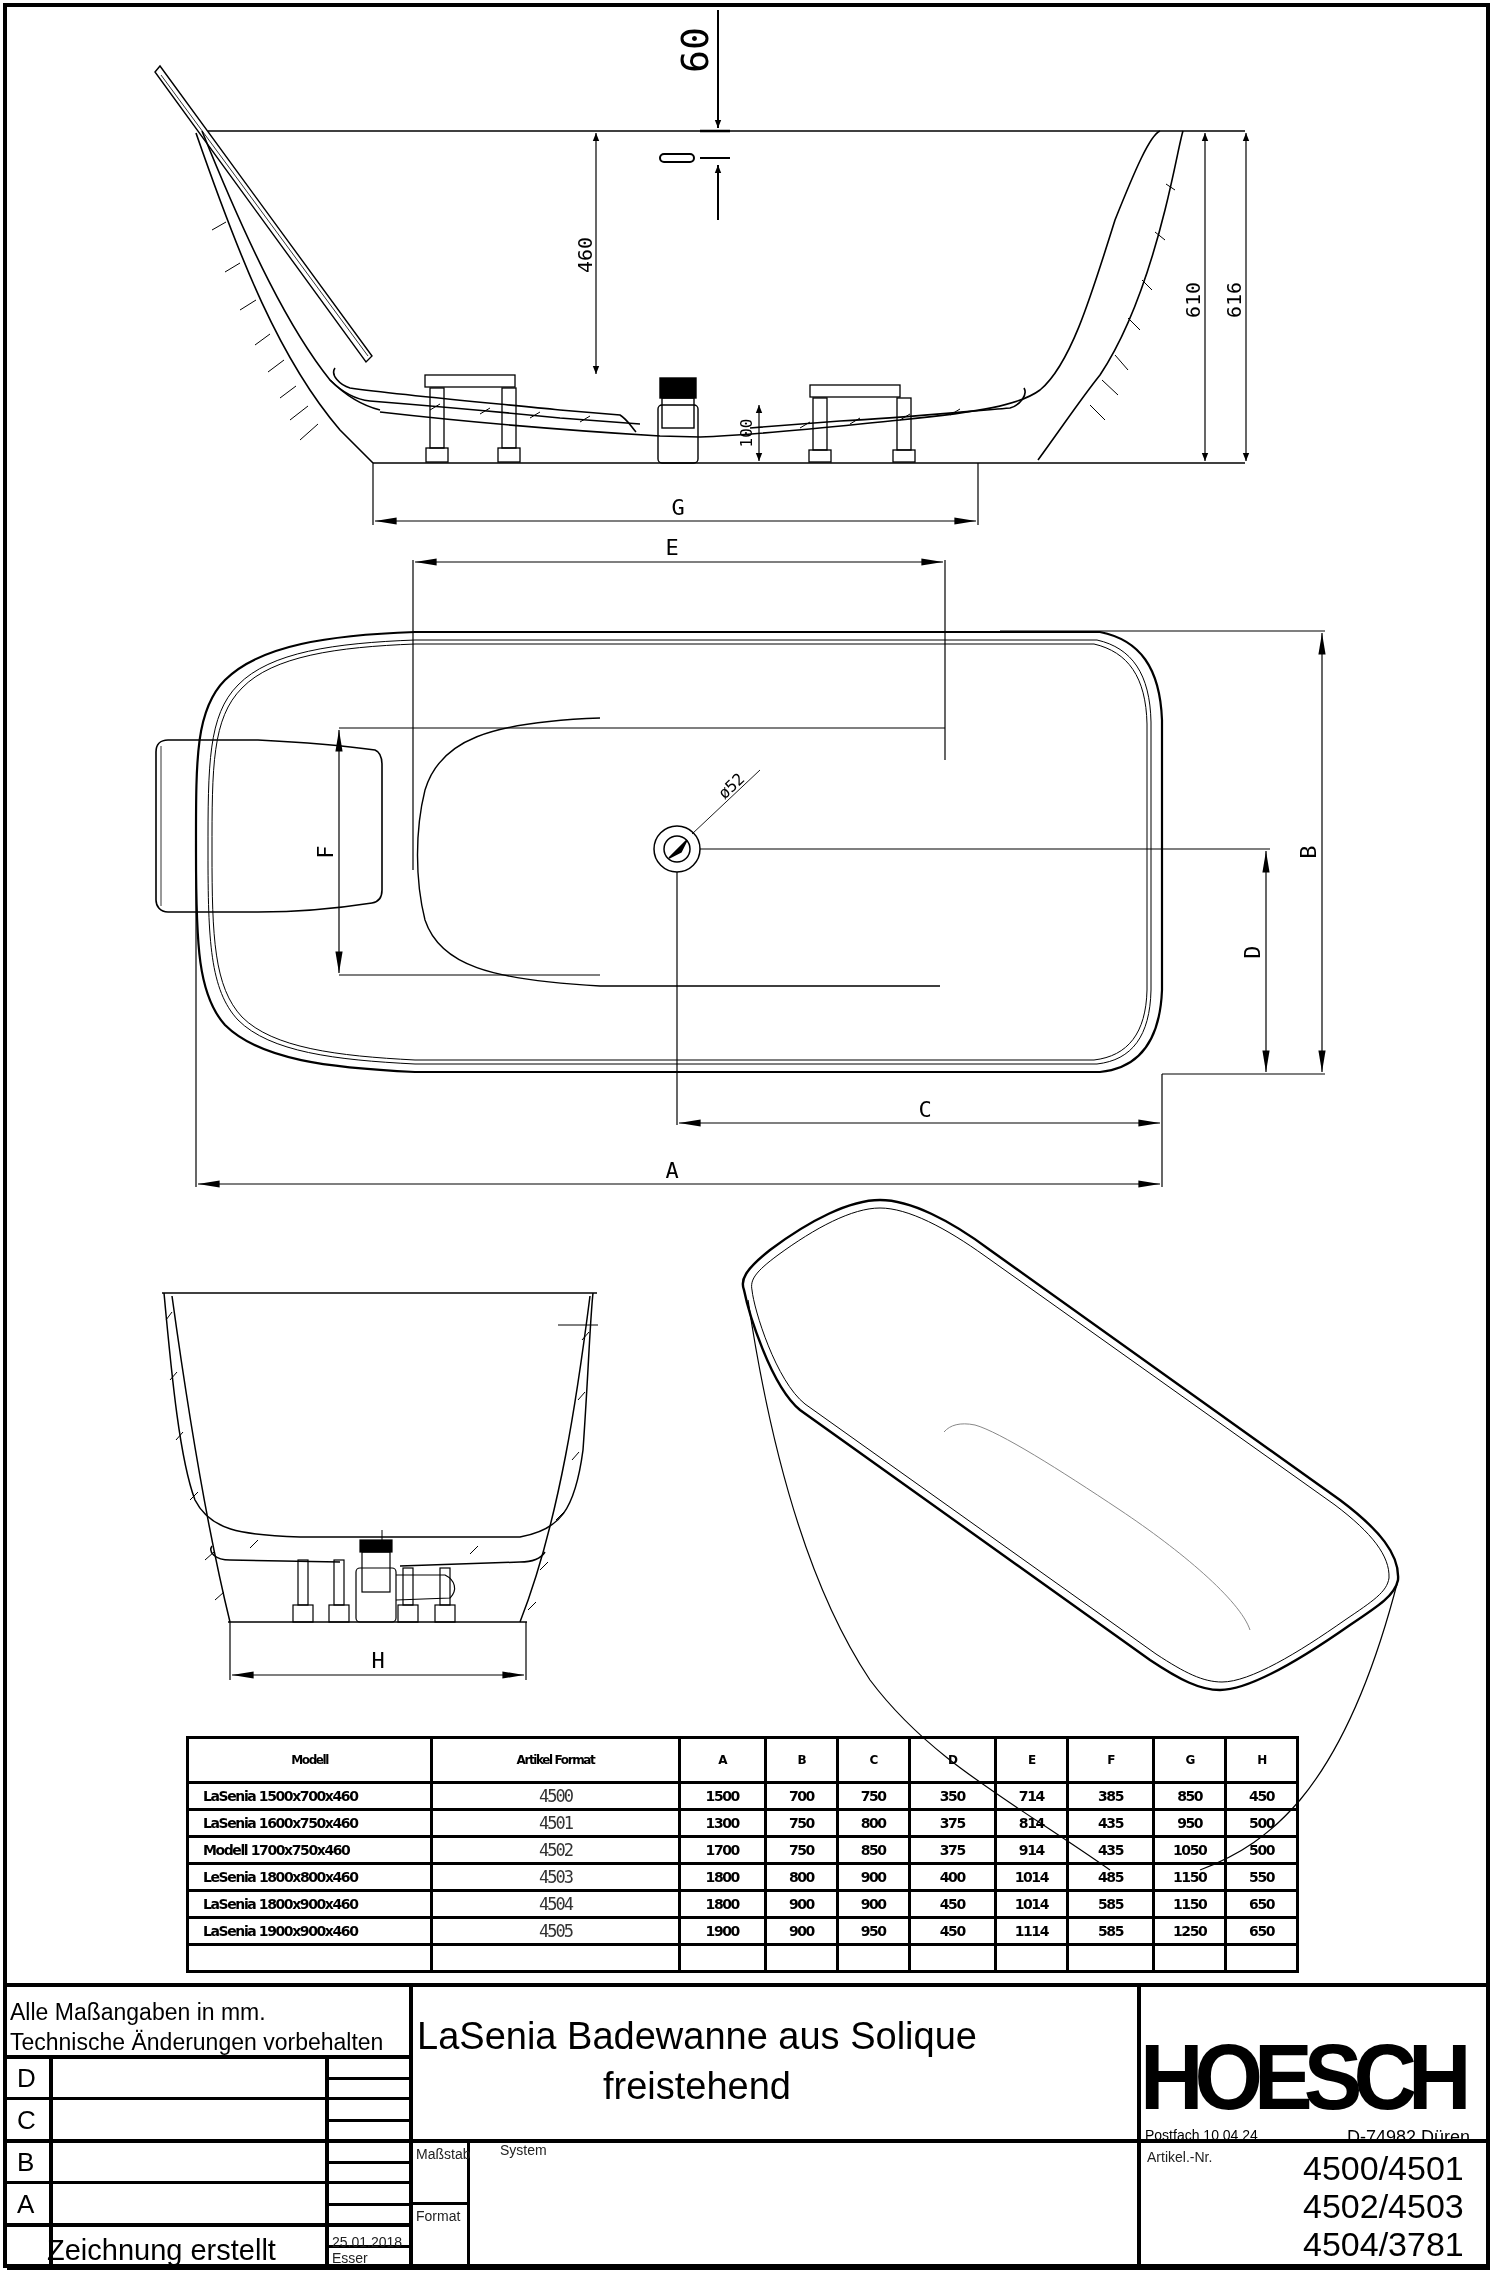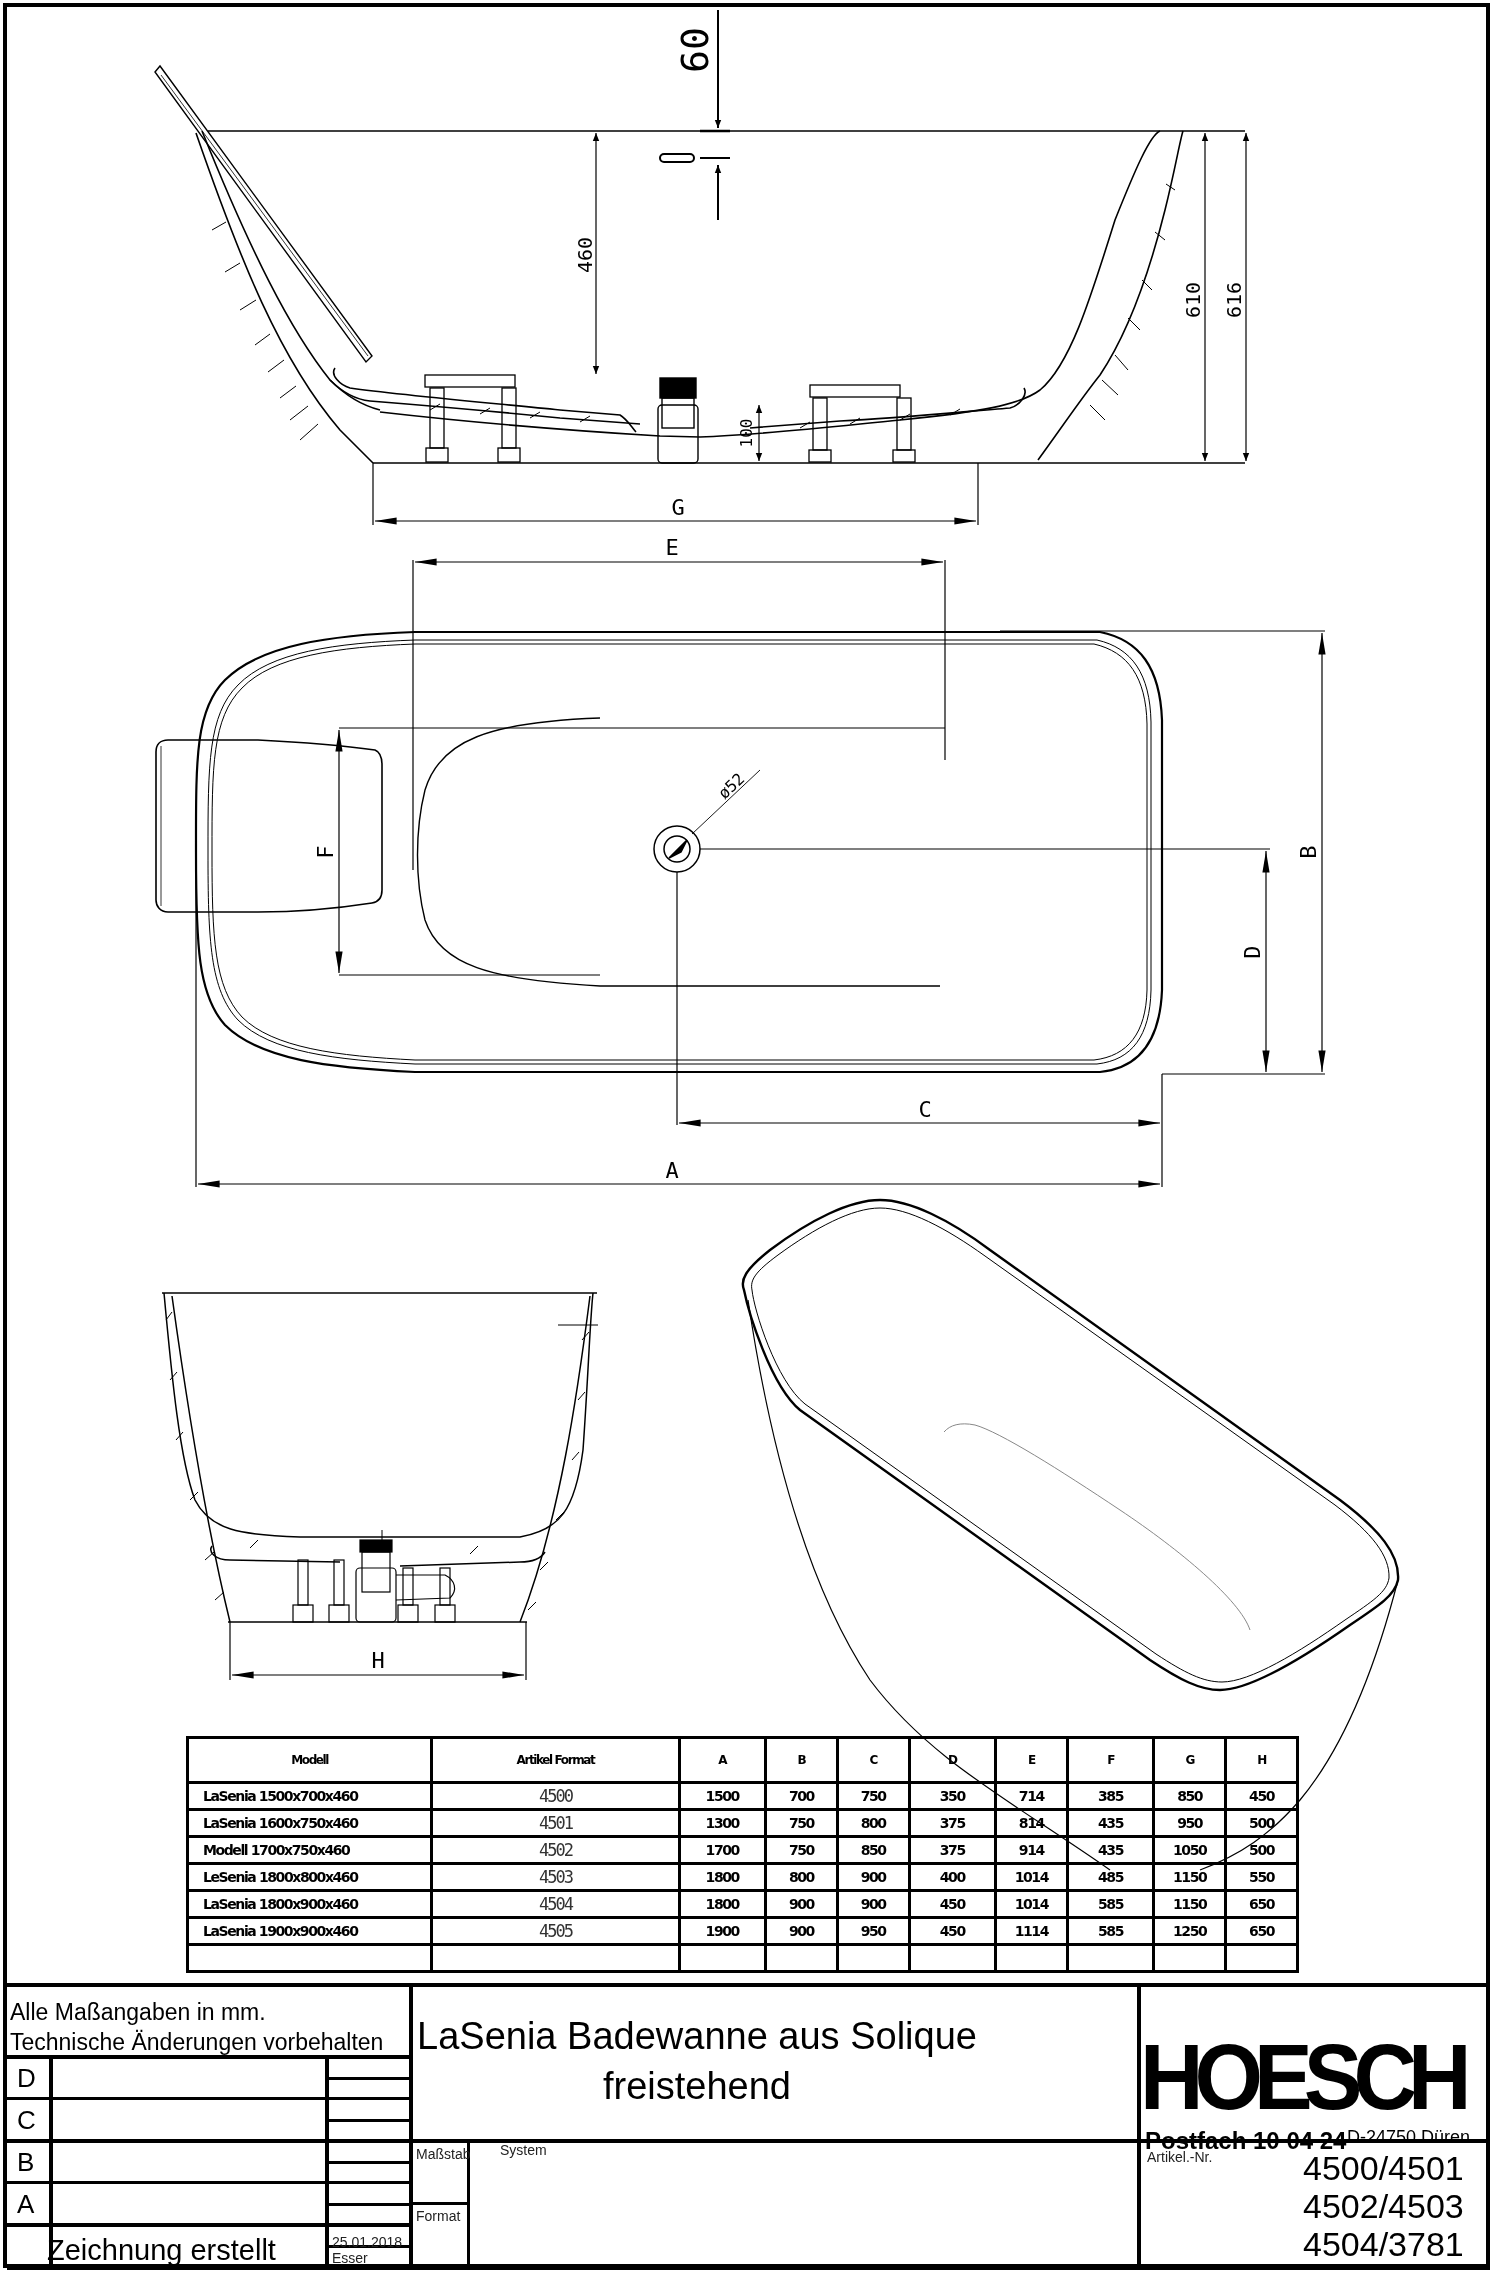--- a/index.html
+++ b/index.html
@@ -19,21 +19,21 @@
   .tb { position:absolute; left:7px; top:1983px; width:1483px; height:285px; border-top:4px solid #000; box-sizing:border-box; }
   .tb-line { position:absolute; background:#000; }
   .tb-text { position:absolute; white-space:nowrap; }
   .note1 { left:3px; top:12px; font-size:23px; }
   .note2 { left:3px; top:42px; font-size:23px; }
   .rev { font-size:26px; left:10px; }
   .title1 { left:290px; top:28px; width:800px; text-align:center; font-size:38px; }
   .title2 { left:290px; top:78px; width:800px; text-align:center; font-size:38px; }
   .small { font-size:14px; color:#222; }
   .logo { left:1133px; top:40px; font-size:88px; font-weight:bold; letter-spacing:-9px; font-family:"Liberation Sans", sans-serif; transform:scaleY(1.05); }
-  .addr { left:1138px; top:140px; font-size:24px;font-weight:bold; }
+  .addr { left:1138px; top:140px; font-size:14px; }
   .addr2 { left:1340px; top:140px; font-size:18px; }
   .artnr { font-size:34px; left:1296px; }
   .created { left:40px; top:247px; font-size:29px; }
   .date { left:325px; top:247px; font-size:14px; color:#222; }
   .by { left:325px; top:263px; font-size:14px; color:#222; }
 </style>
 </head>
 <body>
 
 <div class="sheet"></div>
@@ -380,19 +380,19 @@
   <div class="tb-text small" style="left:409px; top:159px;">Maßstab</div>
   <div class="tb-text small" style="left:409px; top:221px;">Format</div>
   <div class="tb-text small" style="left:493px; top:155px;">System</div>
 
   <div class="tb-text created">Zeichnung erstellt</div>
   <div class="tb-text date">25.01.2018</div>
   <div class="tb-text by">Esser</div>
 
   <div class="tb-text logo">HOESCH</div>
   <div class="tb-text addr">Postfach 10 04 24</div>
-  <div class="tb-text addr2">D-24750 Düren</div>
+  <div class="tb-text addr2">D-74982 Düren</div>
 
   <div class="tb-text small" style="left:1140px; top:162px;">Artikel.-Nr.</div>
   <div class="tb-text artnr" style="top:162px;">4500/4501</div>
   <div class="tb-text artnr" style="top:200px;">4502/4503</div>
   <div class="tb-text artnr" style="top:238px;">4504/3781</div>
 </div>
 
 </body></html>

